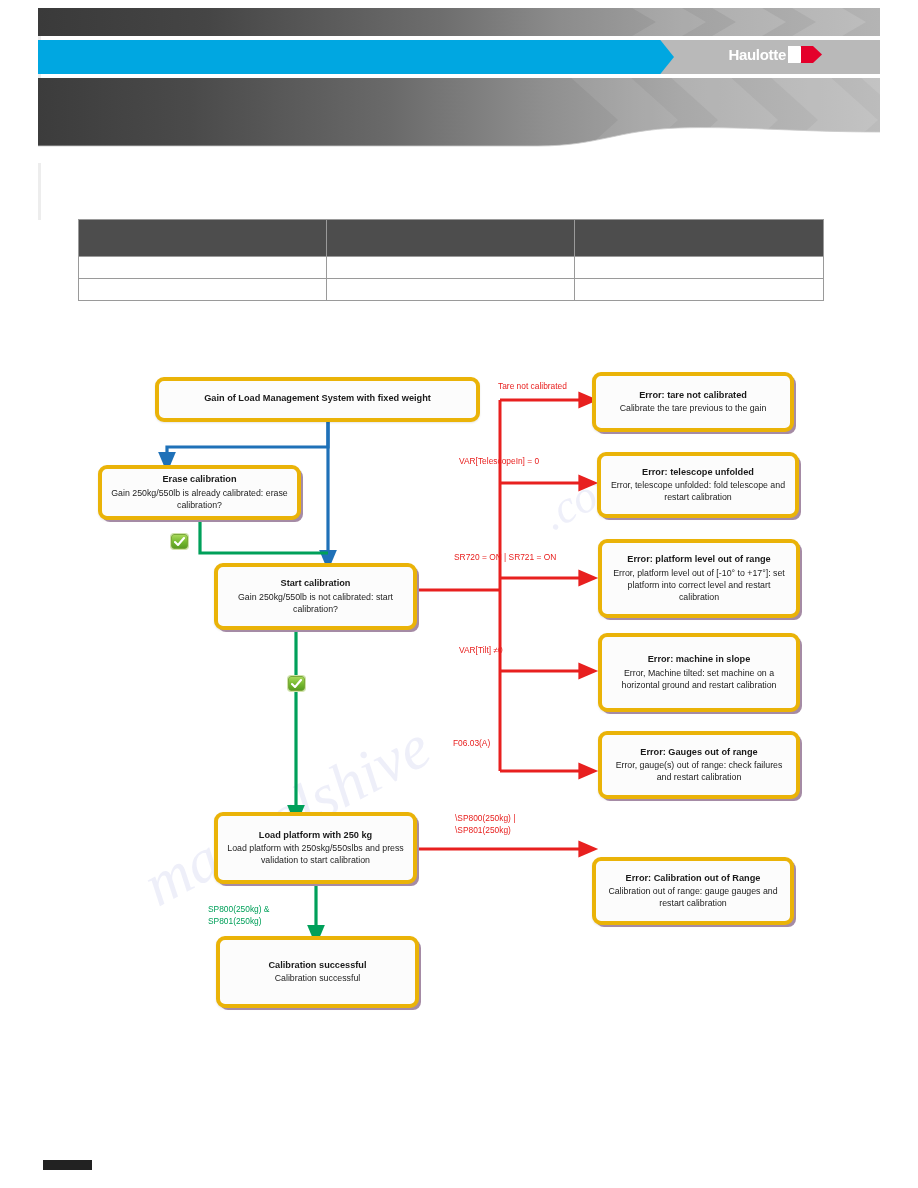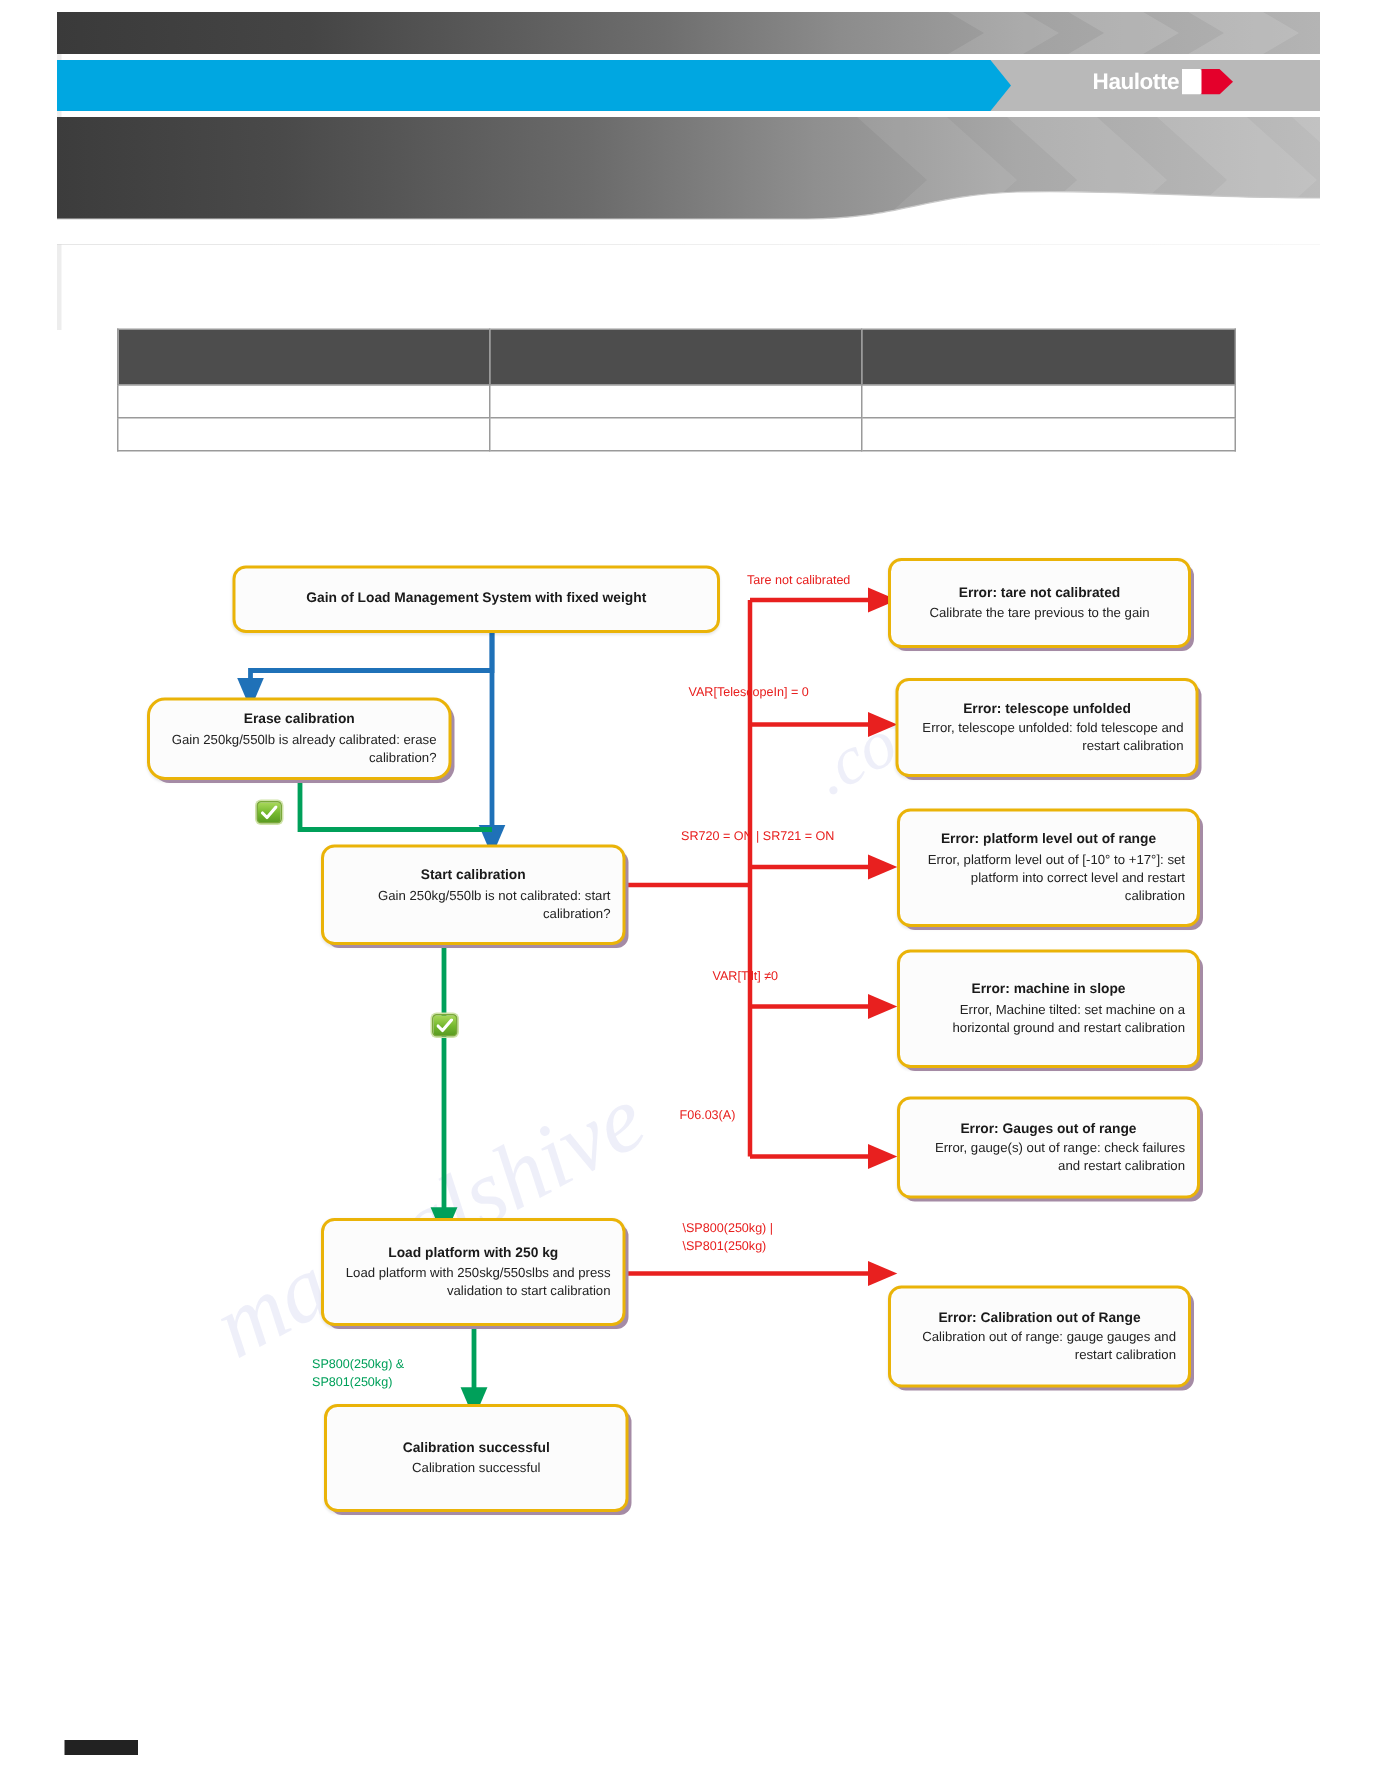--- a/index.html
+++ b/index.html
@@ -97,28 +97,28 @@
 
   
   .flow {
     position: absolute;
     left: 0; top: 0;
     width: 918px; height: 1188px;
   }
   .node {
     position: absolute;
     background: #fcfcfc;
-    border: 2px solid #eab308;
+    border: 4px solid #eab308;
     border-radius: 9px;
     box-shadow: 3px 3px 0 -1px #a58ba5, 0 1px 2px rgba(0,0,0,0.10);
     display: flex;
     flex-direction: column;
     align-items: center;
     justify-content: center;
-    text-align: right;
+    text-align: center;
     padding: 5px 8px;
     z-index: 5;
   }
   .node-title {
     font-weight: bold;
     font-size: 9.2px;
     color: #1a1a1a;
     line-height: 1.35;
     margin-bottom: 2px;
   }
@@ -299,21 +299,21 @@
 
       <g stroke="#e8201f" stroke-width="3.0" fill="none">
         <path d="M418,849 L588,849" marker-end="url(#arrRed)"></path>
       </g>
     </svg>
 
     <div class="node no-shadow" style="left:155px; top:377px; width:325px; height:45px;">
       <div class="node-title">Gain of Load Management System with fixed weight</div>
     </div>
 
-    <div class="node" style="left:98px; top:465px; width:203px; height:55px;border-radius:12px;">
+    <div class="node" style="left:98px; top:465px; width:203px; height:55px;">
       <div class="node-title">Erase calibration</div>
       <div class="node-body">Gain 250kg/550lb is already calibrated: erase calibration?</div>
     </div>
 
     <div class="node" style="left:214px; top:563px; width:203px; height:67px;">
       <div class="node-title">Start calibration</div>
       <div class="node-body">Gain 250kg/550lb is not calibrated: start calibration?</div>
     </div>
 
     <div class="node" style="left:214px; top:812px; width:203px; height:72px;">
@@ -355,21 +355,21 @@
       <div class="node-title">Error: Calibration out of Range</div>
       <div class="node-body">Calibration out of range: gauge gauges and restart calibration</div>
     </div>
 
     <div class="edge-label lbl-red" style="left:498px; top:381px;">Tare not calibrated</div>
 
     <div class="edge-label lbl-red" style="left:459px; top:456px;">VAR[TelescopeIn] = 0</div>
 
     <div class="edge-label lbl-red" style="left:454px; top:552px;">SR720 = ON | SR721 = ON</div>
 
-    <div class="edge-label lbl-red" style="left:459px; top:645px;margin-left:16px;">VAR[Tilt] ≠0</div>
+    <div class="edge-label lbl-red" style="left:459px; top:645px;">VAR[Tilt] ≠0</div>
 
     <div class="edge-label lbl-red" style="left:453px; top:738px;">F06.03(A)</div>
 
     <div class="edge-label lbl-red" style="left:455px; top:812px; line-height:1.45;">\SP800(250kg)  |
 \SP801(250kg)</div>
 
     <div class="edge-label lbl-green" style="left:208px; top:903px; line-height:1.45;">SP800(250kg)  &amp;
 SP801(250kg)</div>
 
     <div class="check-icon" style="left:171px; top:534px;">

